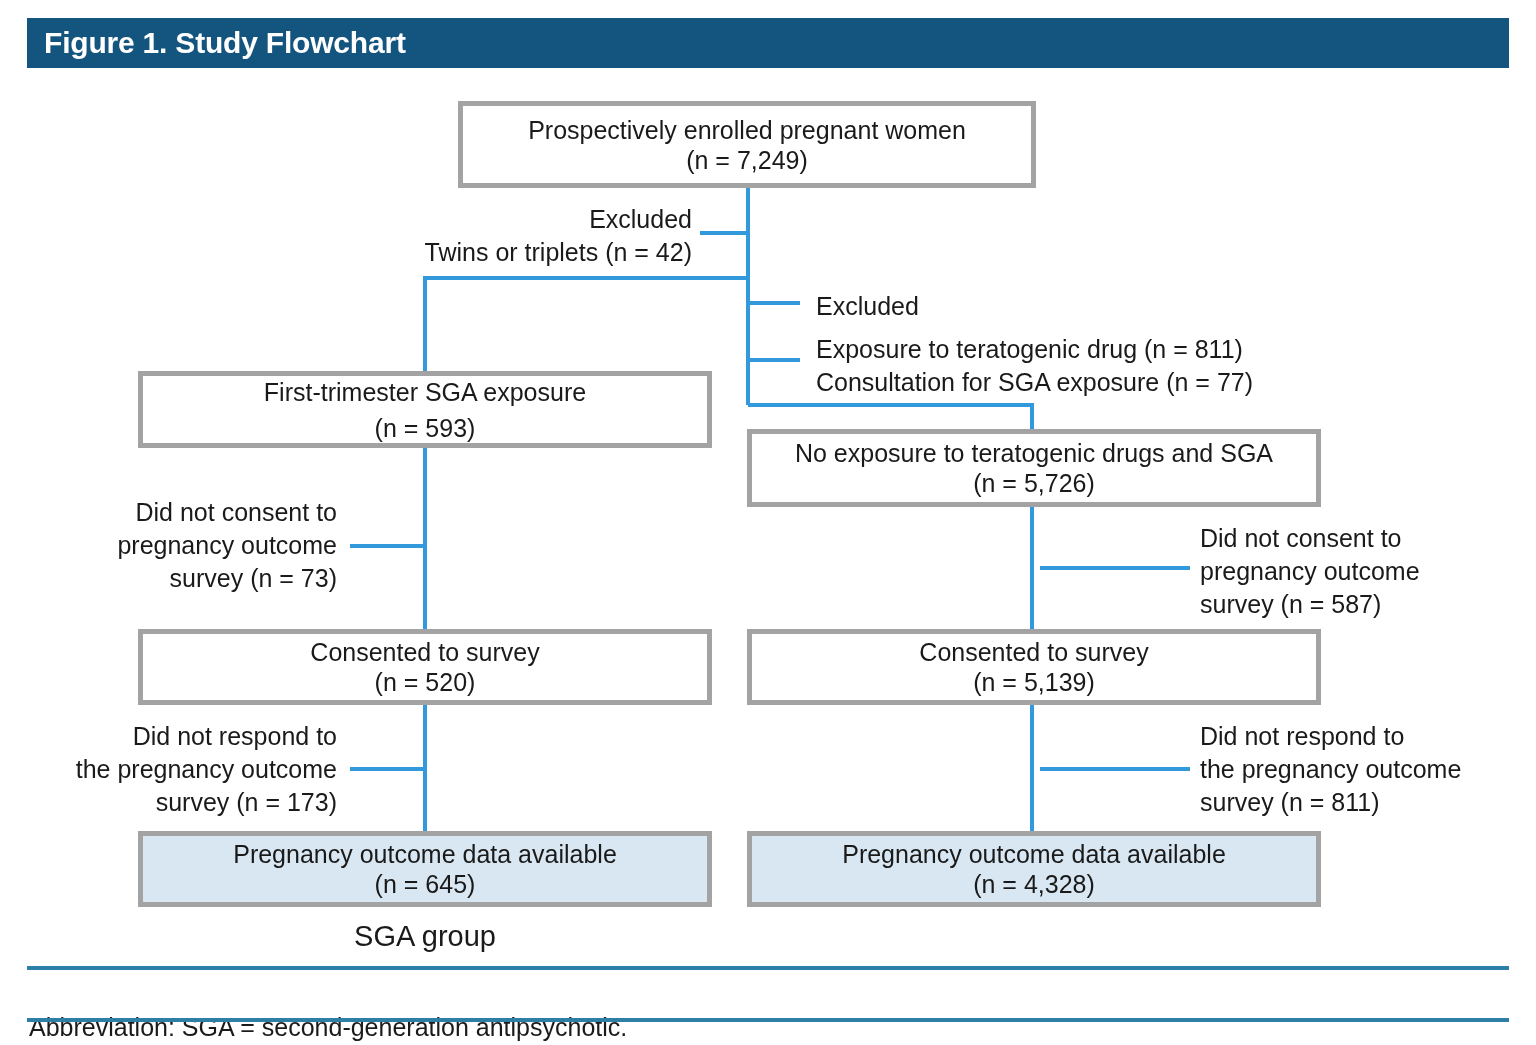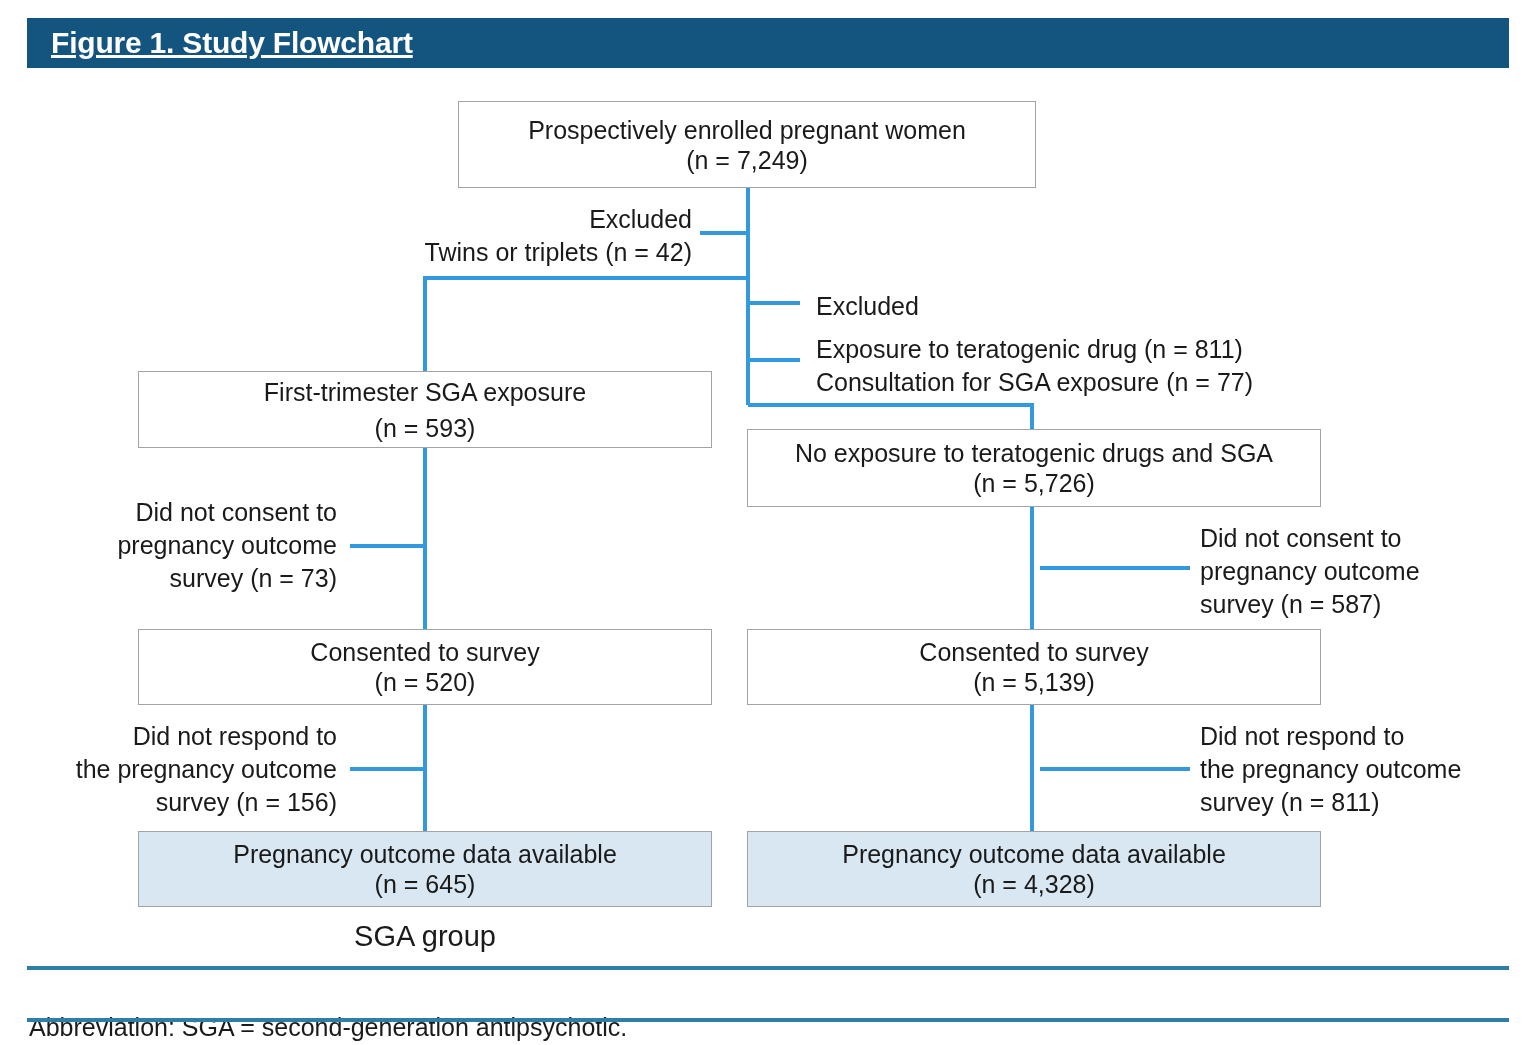--- a/index.html
+++ b/index.html
@@ -29,40 +29,39 @@
     height: 50px;
     background: #14557f;
     display: flex;
     align-items: center;
   }
   .fig-header-title {
     color: #ffffff;
     font-size: 30px;
     font-weight: bold;
     letter-spacing: -0.2px;
-    padding-left: 24px;
-    white-space: nowrap;
-    text-decoration: underline;
+    padding-left: 17px;
+    white-space: nowrap;
   }
 
   
   #connectors {
     position: absolute;
     left: 0;
     top: 0;
     width: 1536px;
     height: 1045px;
     pointer-events: none;
   }
 
   
   .node-box {
     position: absolute;
     box-sizing: border-box;
-    border: 1px solid #a3a3a3;
+    border: 5px solid #a3a3a3;
     background: #ffffff;
     display: flex;
     flex-direction: column;
     align-items: center;
     justify-content: center;
     text-align: center;
     font-size: 25px;
     line-height: 1.20;
     color: #1a1a1a;
   }
@@ -195,21 +194,21 @@
 
   <div class="side-label align-left" style="left:1200px; top:522px;">
     <div>Did not consent to</div>
     <div>pregnancy outcome</div>
     <div>survey (n = 587)</div>
   </div>
 
   <div class="side-label align-right" style="left:0px; top:720px; width:337px;">
     <div>Did not respond to</div>
     <div>the pregnancy outcome</div>
-    <div>survey (n = 156)</div>
+    <div>survey (n = 173)</div>
   </div>
 
   <div class="side-label align-left" style="left:1200px; top:720px;">
     <div>Did not respond to</div>
     <div>the pregnancy outcome</div>
     <div>survey (n = 811)</div>
   </div>
 
   <div class="group-caption" style="left:138px; top:920px; width:574px;">SGA group</div>
 

